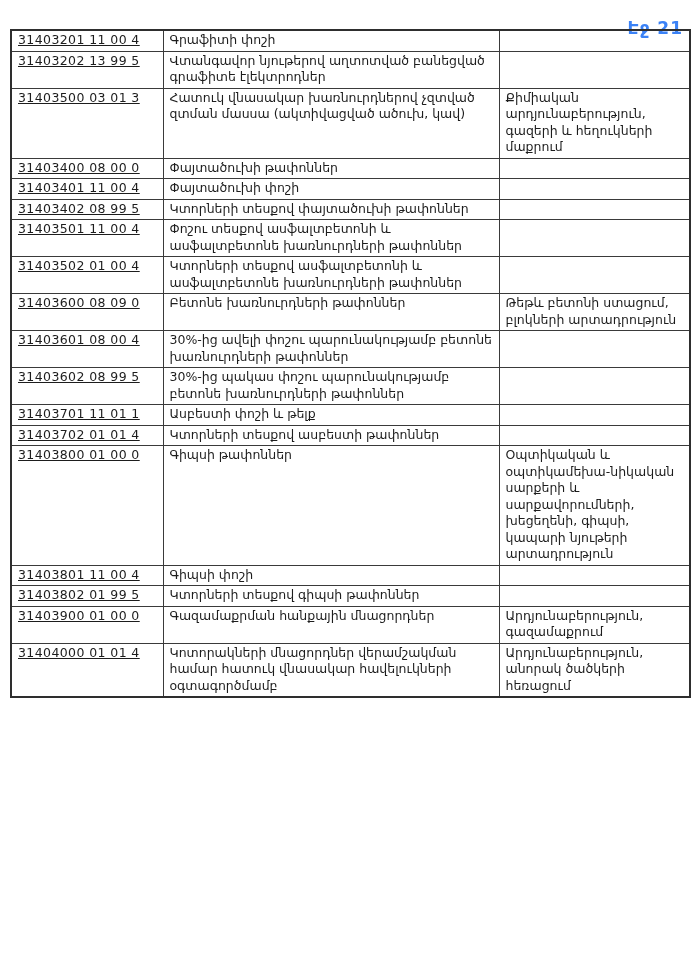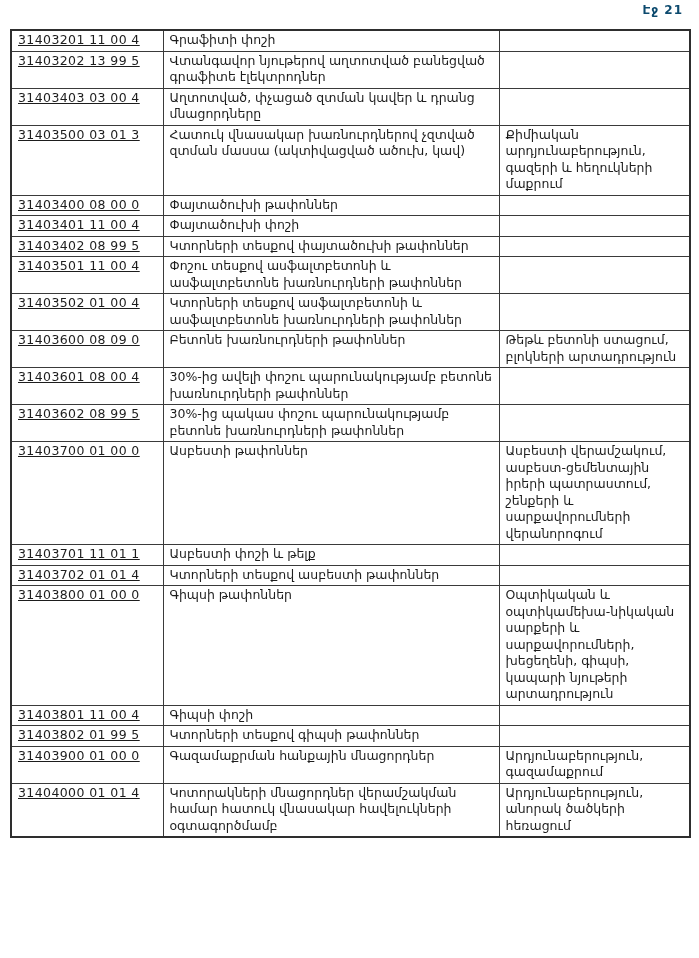--- a/index.html
+++ b/index.html
@@ -10,26 +10,26 @@
   body {
     position: relative;
     width: 699px;
     height: 958px;
     font-family: "DejaVu Sans", sans-serif;
     color: #1d1d1d;
     overflow: hidden;
   }
   .page-header {
     position: absolute;
-    top: 3px;
+    top: 18px;
     right: 16px;
-    font-size: 12px;
+    font-size: 17px;
     font-weight: bold;
     letter-spacing: 1px;
-    color: #0c4a6e;
+    color: #3b82f6;
   }
   table.waste-table {
     position: absolute;
     top: 29px;
     left: 10px;
     width: 679px;
     border-collapse: collapse;
     table-layout: fixed;
     border: 2px solid #2e2e2e;
   }
@@ -68,25 +68,20 @@
     <td class="col-code">31403201 11 00 4</td>
     <td class="col-desc">Գրաֆիտի փոշի</td>
     <td class="col-note"></td>
   </tr>
       <tr>
     <td class="col-code">31403202 13 99 5</td>
     <td class="col-desc">Վտանգավոր նյութերով աղտոտված բանեցված գրաֆիտե էլեկտրոդներ</td>
     <td class="col-note"></td>
   </tr>
       <tr>
-    <td class="col-code">31403403 03 00 4</td>
-    <td class="col-desc">Աղտոտված, փչացած զտման կավեր և դրանց մնացորդները</td>
-    <td class="col-note"></td>
-  </tr>
-      <tr>
     <td class="col-code">31403500 03 01 3</td>
     <td class="col-desc">Հատուկ վնասակար խառնուրդներով չզտված զտման մասսա (ակտիվացված ածուխ, կավ)</td>
     <td class="col-note">Քիմիական արդյունաբերություն, գազերի և հեղուկների մաքրում</td>
   </tr>
       <tr>
     <td class="col-code">31403400 08 00 0</td>
     <td class="col-desc">Փայտածուխի թափոններ</td>
     <td class="col-note"></td>
   </tr>
       <tr>
@@ -118,25 +113,20 @@
     <td class="col-code">31403601 08 00 4</td>
     <td class="col-desc">30%-ից ավելի փոշու պարունակությամբ բետոնե խառնուրդների թափոններ</td>
     <td class="col-note"></td>
   </tr>
       <tr>
     <td class="col-code">31403602 08 99 5</td>
     <td class="col-desc">30%-ից պակաս փոշու պարունակությամբ բետոնե խառնուրդների թափոններ</td>
     <td class="col-note"></td>
   </tr>
       <tr>
-    <td class="col-code">31403700 01 00 0</td>
-    <td class="col-desc">Ասբեստի թափոններ</td>
-    <td class="col-note">Ասբեստի վերամշակում, ասբեստ-ցեմենտային իրերի պատրաստում, շենքերի և սարքավորումների վերանորոգում</td>
-  </tr>
-      <tr>
     <td class="col-code">31403701 11 01 1</td>
     <td class="col-desc">Ասբեստի փոշի և թելք</td>
     <td class="col-note"></td>
   </tr>
       <tr>
     <td class="col-code">31403702 01 01 4</td>
     <td class="col-desc">Կտորների տեսքով ասբեստի թափոններ</td>
     <td class="col-note"></td>
   </tr>
       <tr>

